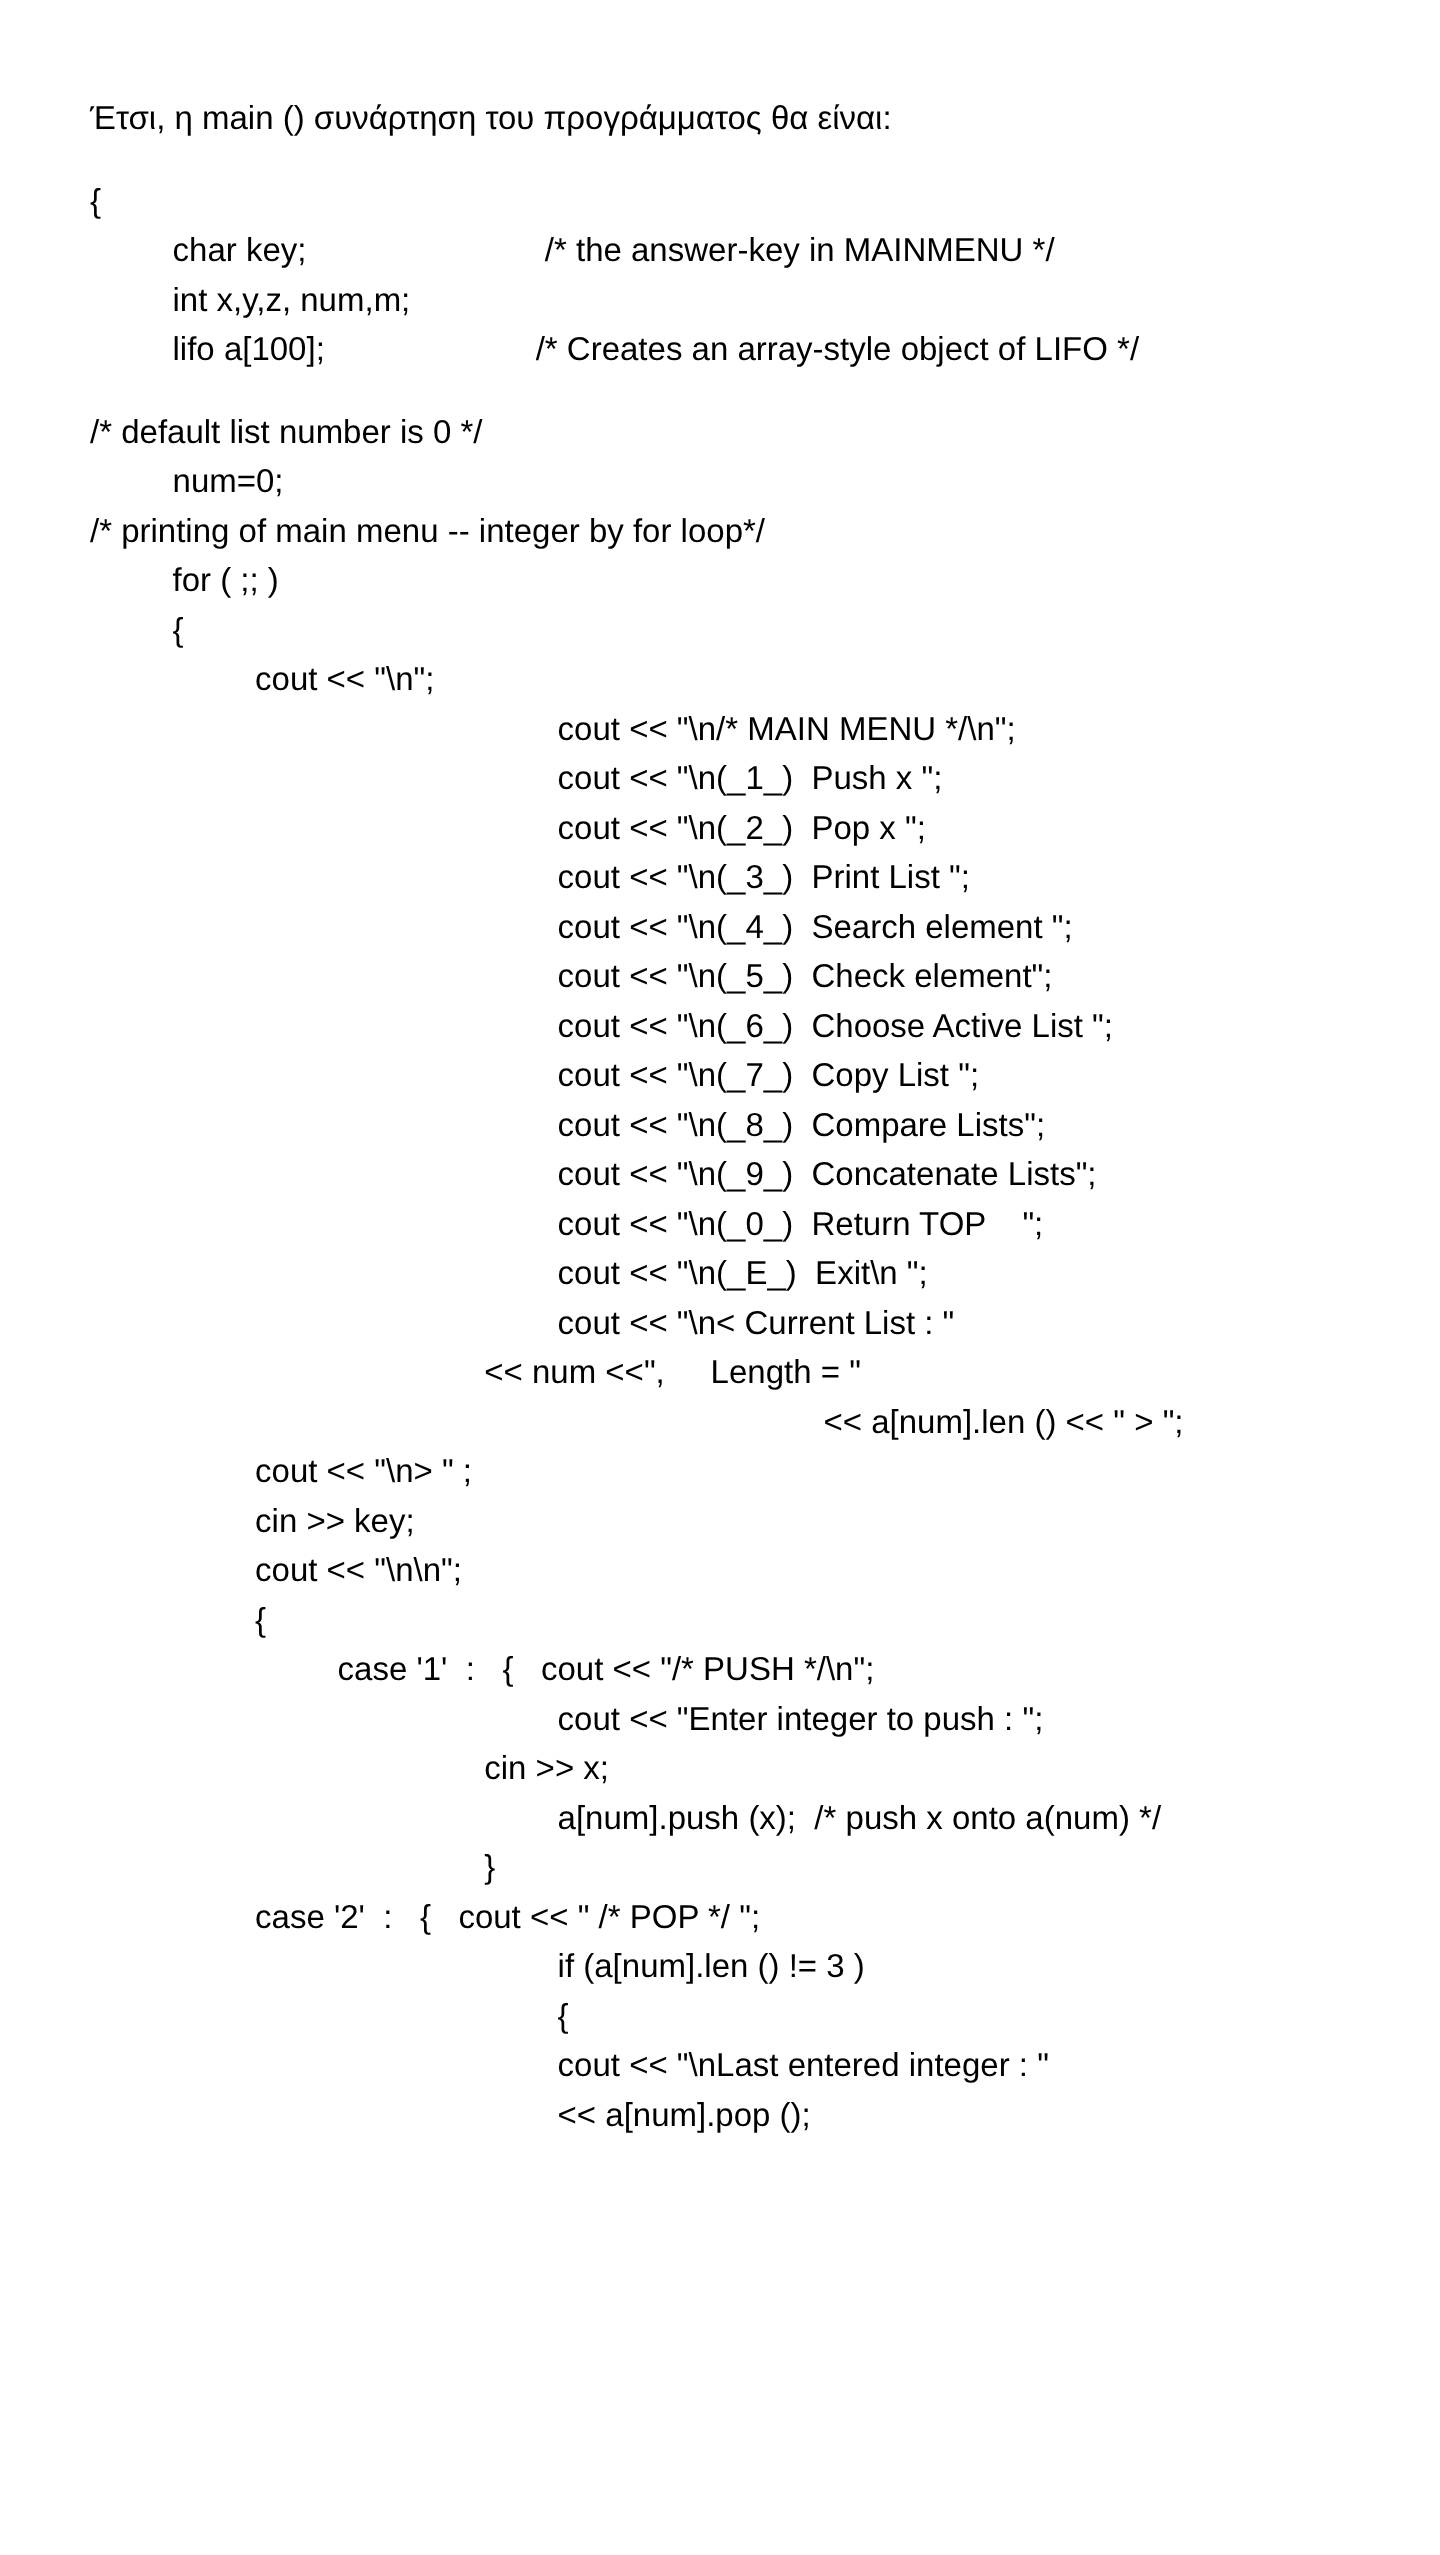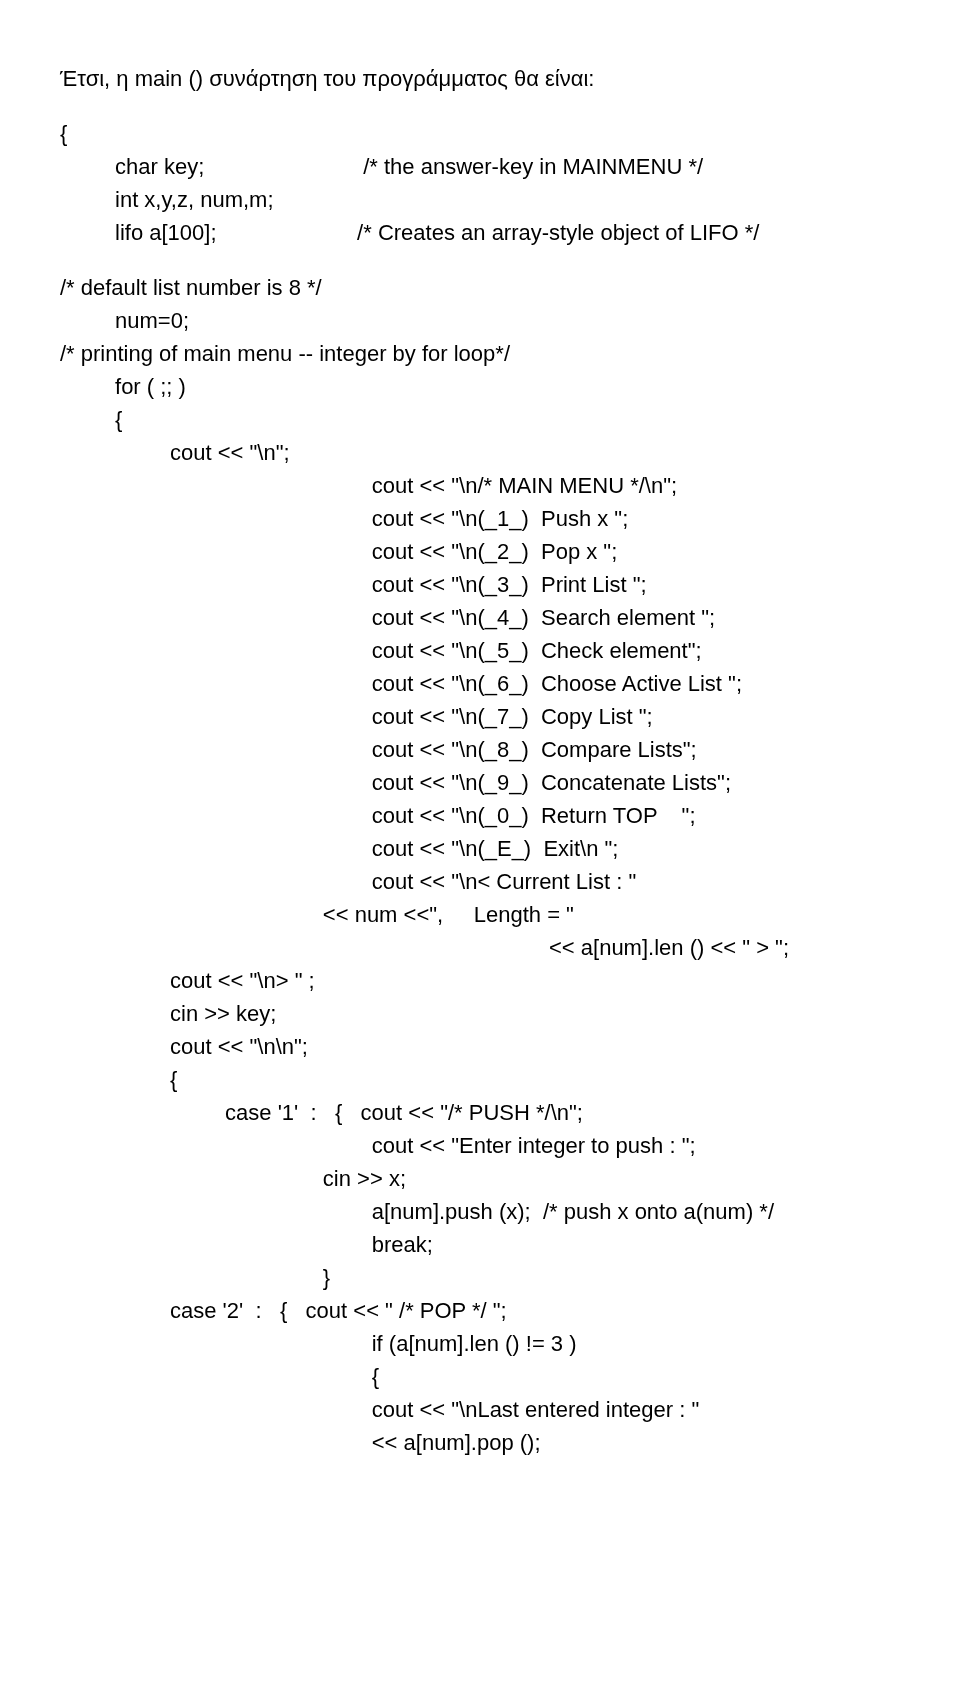--- a/index.html
+++ b/index.html
@@ -19,21 +19,21 @@
 
 <div id="doc">
     <div class="line blank"></div>
     <div class="line">Έτσι, η main () συνάρτηση του προγράμματος θα είναι:</div>
     <div class="line blank"></div>
     <div class="line">{</div>
     <div class="line">         char key;                          /* the answer-key in MAINMENU */</div>
     <div class="line">         int x,y,z, num,m;</div>
     <div class="line">         lifo a[100];                       /* Creates an array-style object of LIFO */</div>
     <div class="line blank"></div>
-    <div class="line">/* default list number is 8 */</div>
+    <div class="line">/* default list number is 0 */</div>
     <div class="line">         num=0;</div>
     <div class="line">/* printing of main menu -- integer by for loop*/</div>
     <div class="line">         for ( ;; )</div>
     <div class="line">         {</div>
     <div class="line">                  cout &lt;&lt; "\n";</div>
     <div class="line">                                                   cout &lt;&lt; "\n/* MAIN MENU */\n";</div>
     <div class="line">                                                   cout &lt;&lt; "\n(_1_)  Push x ";</div>
     <div class="line">                                                   cout &lt;&lt; "\n(_2_)  Pop x ";</div>
     <div class="line">                                                   cout &lt;&lt; "\n(_3_)  Print List ";</div>
     <div class="line">                                                   cout &lt;&lt; "\n(_4_)  Search element ";</div>
@@ -48,20 +48,19 @@
     <div class="line">                                           &lt;&lt; num &lt;&lt;",     Length = "</div>
     <div class="line">                                                                                &lt;&lt; a[num].len () &lt;&lt; " &gt; ";</div>
     <div class="line">                  cout &lt;&lt; "\n&gt; " ;</div>
     <div class="line">                  cin &gt;&gt; key;</div>
     <div class="line">                  cout &lt;&lt; "\n\n";</div>
     <div class="line">                  {</div>
     <div class="line">                           case '1'  :   {   cout &lt;&lt; "/* PUSH */\n";</div>
     <div class="line">                                                   cout &lt;&lt; "Enter integer to push : ";</div>
     <div class="line">                                           cin &gt;&gt; x;</div>
     <div class="line">                                                   a[num].push (x);  /* push x onto a(num) */</div>
-    <div class="line">                                                   break;</div>
     <div class="line">                                           }</div>
     <div class="line">                  case '2'  :   {   cout &lt;&lt; " /* POP */ ";</div>
     <div class="line">                                                   if (a[num].len () != 3 )</div>
     <div class="line">                                                   {</div>
     <div class="line">                                                   cout &lt;&lt; "\nLast entered integer : "</div>
     <div class="line">                                                   &lt;&lt; a[num].pop ();</div>
   </div>
 
 </body></html>

